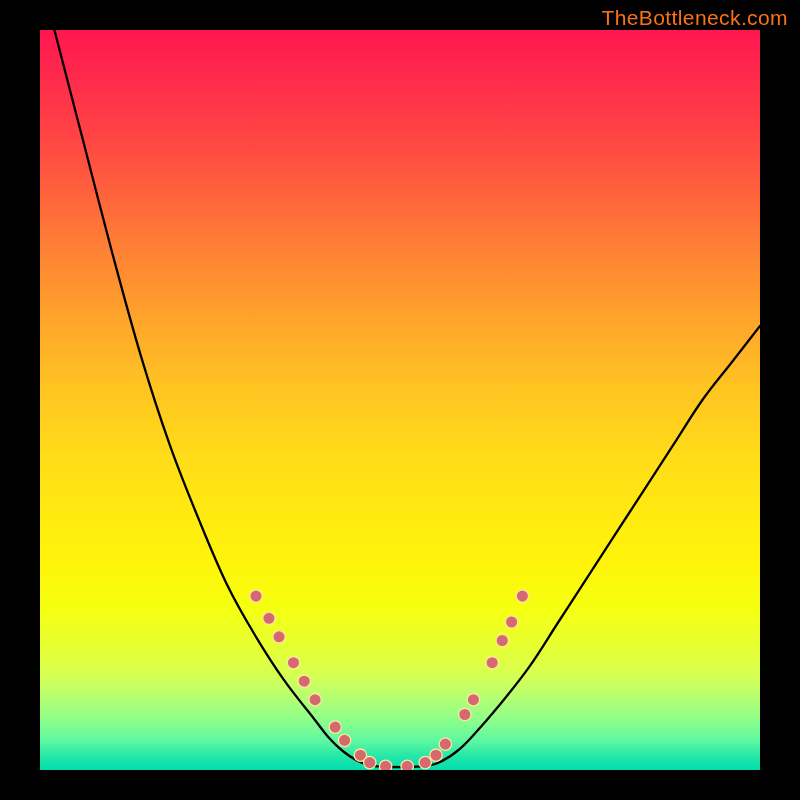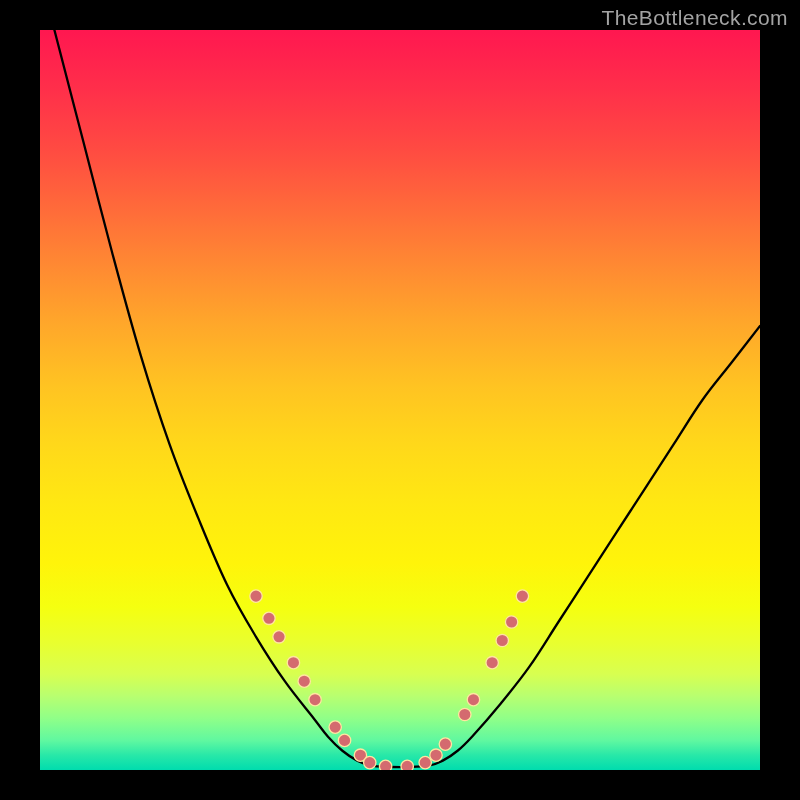--- a/index.html
+++ b/index.html
@@ -35,21 +35,21 @@
       #60f8a0 96%,
       #28e8a8 98%,
       #00dcae 100%);
   }
   .attribution {
     position: absolute;
     top: 6px;
     right: 12px;
     font-family: Arial, Helvetica, sans-serif;
     font-size: 21px;
-    color: #a3a3a3;
+    color: #f97316;
     letter-spacing: 0.4px;
   }
   svg.curves {
     position: absolute;
     left: 0; top: 0;
     width: 720px; height: 740px;
   }
   .curve {
     fill: none;
     stroke: #000;

